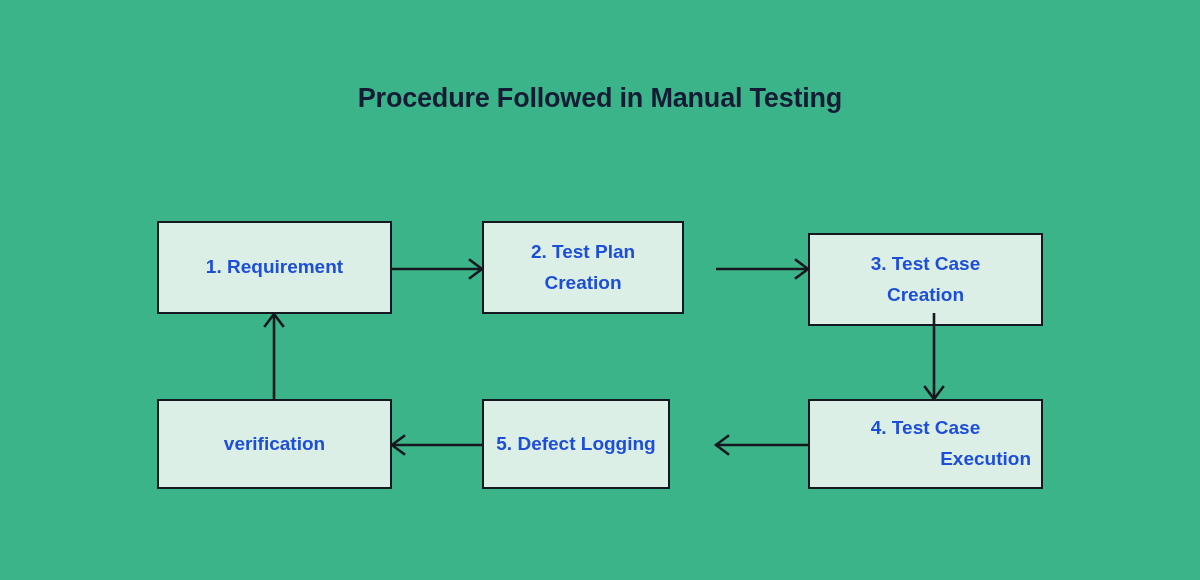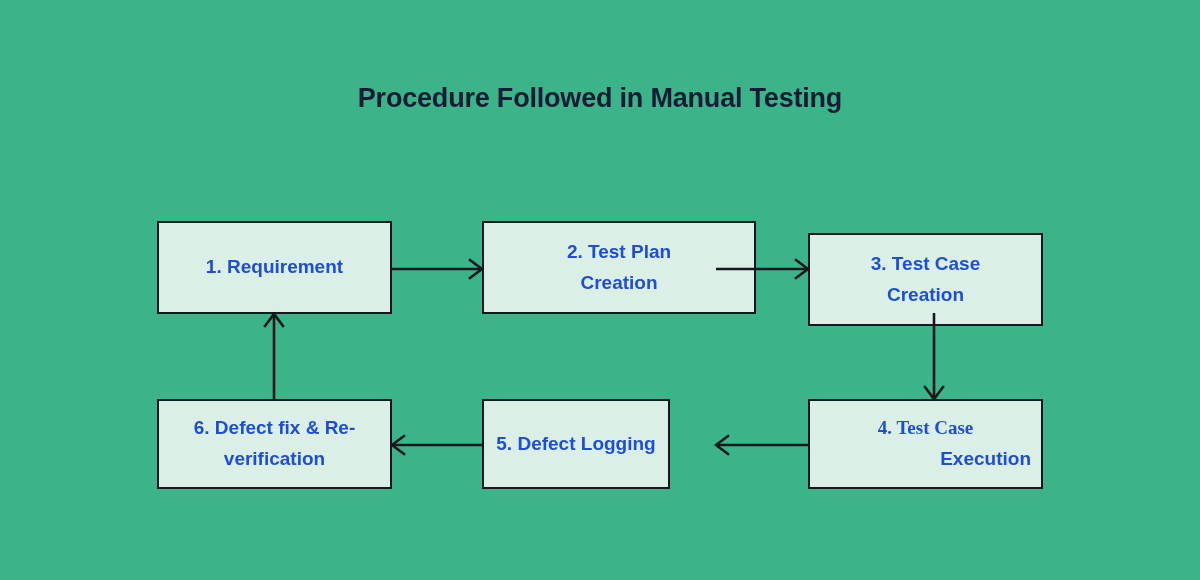--- a/index.html
+++ b/index.html
@@ -44,21 +44,21 @@
     font-weight: bold;
     line-height: 1.62;
     padding: 0 10px;
   }
   .node span {
     display: block;
     width: 100%;
   }
   
   #node-1 { left: 157px; top: 221px; width: 235px; height: 93px; }
-  #node-2 { left: 482px; top: 221px; width: 274px; height: 93px; }
+  #node-2 { left: 482px; top: 221px; width: 202px; height: 93px; }
   #node-3 { left: 808px; top: 221px; width: 235px; height: 93px; margin-top: 12px; }
   
   #node-6 { left: 157px; top: 399px; width: 235px; height: 90px; }
   #node-5 { left: 482px; top: 399px; width: 188px; height: 90px; }
   #node-4 { left: 808px; top: 399px; width: 235px; height: 90px; }
 
   .edge {
     position: absolute;
     overflow: visible;
   }
@@ -102,34 +102,33 @@
 
   <div class="node" id="node-3">
     <span>
         <span style="display: block;">3. Test Case</span>
         <span style="display: block;">Creation</span>
       </span>
   </div>
 
   <div class="node" id="node-4">
     <span>
-        <span style="display: block; font-family: Liberation Serif, serif;">4. Test Case</span>
+        <span style="display: block;">4. Test Case</span>
         <span style="display: block; text-align: right;">Execution</span>
       </span>
   </div>
 
   <div class="node" id="node-5">
     <span>
         <span style="display: block;">5. Defect Logging</span>
       </span>
   </div>
 
   <div class="node" id="node-6">
     <span>
-        <span style="display: block;">6. Defect fix &amp; Re-</span>
         <span style="display: block;">verification</span>
       </span>
   </div>
 
   <svg class="edge" id="edge-1-2" viewBox="0 0 92 30">
     <line x1="0" y1="15" x2="90" y2="15"></line>
     <polyline points="78,6 90,15 78,24"></polyline>
   </svg>
 
   <svg class="edge" id="edge-2-3" viewBox="0 0 94 30">

